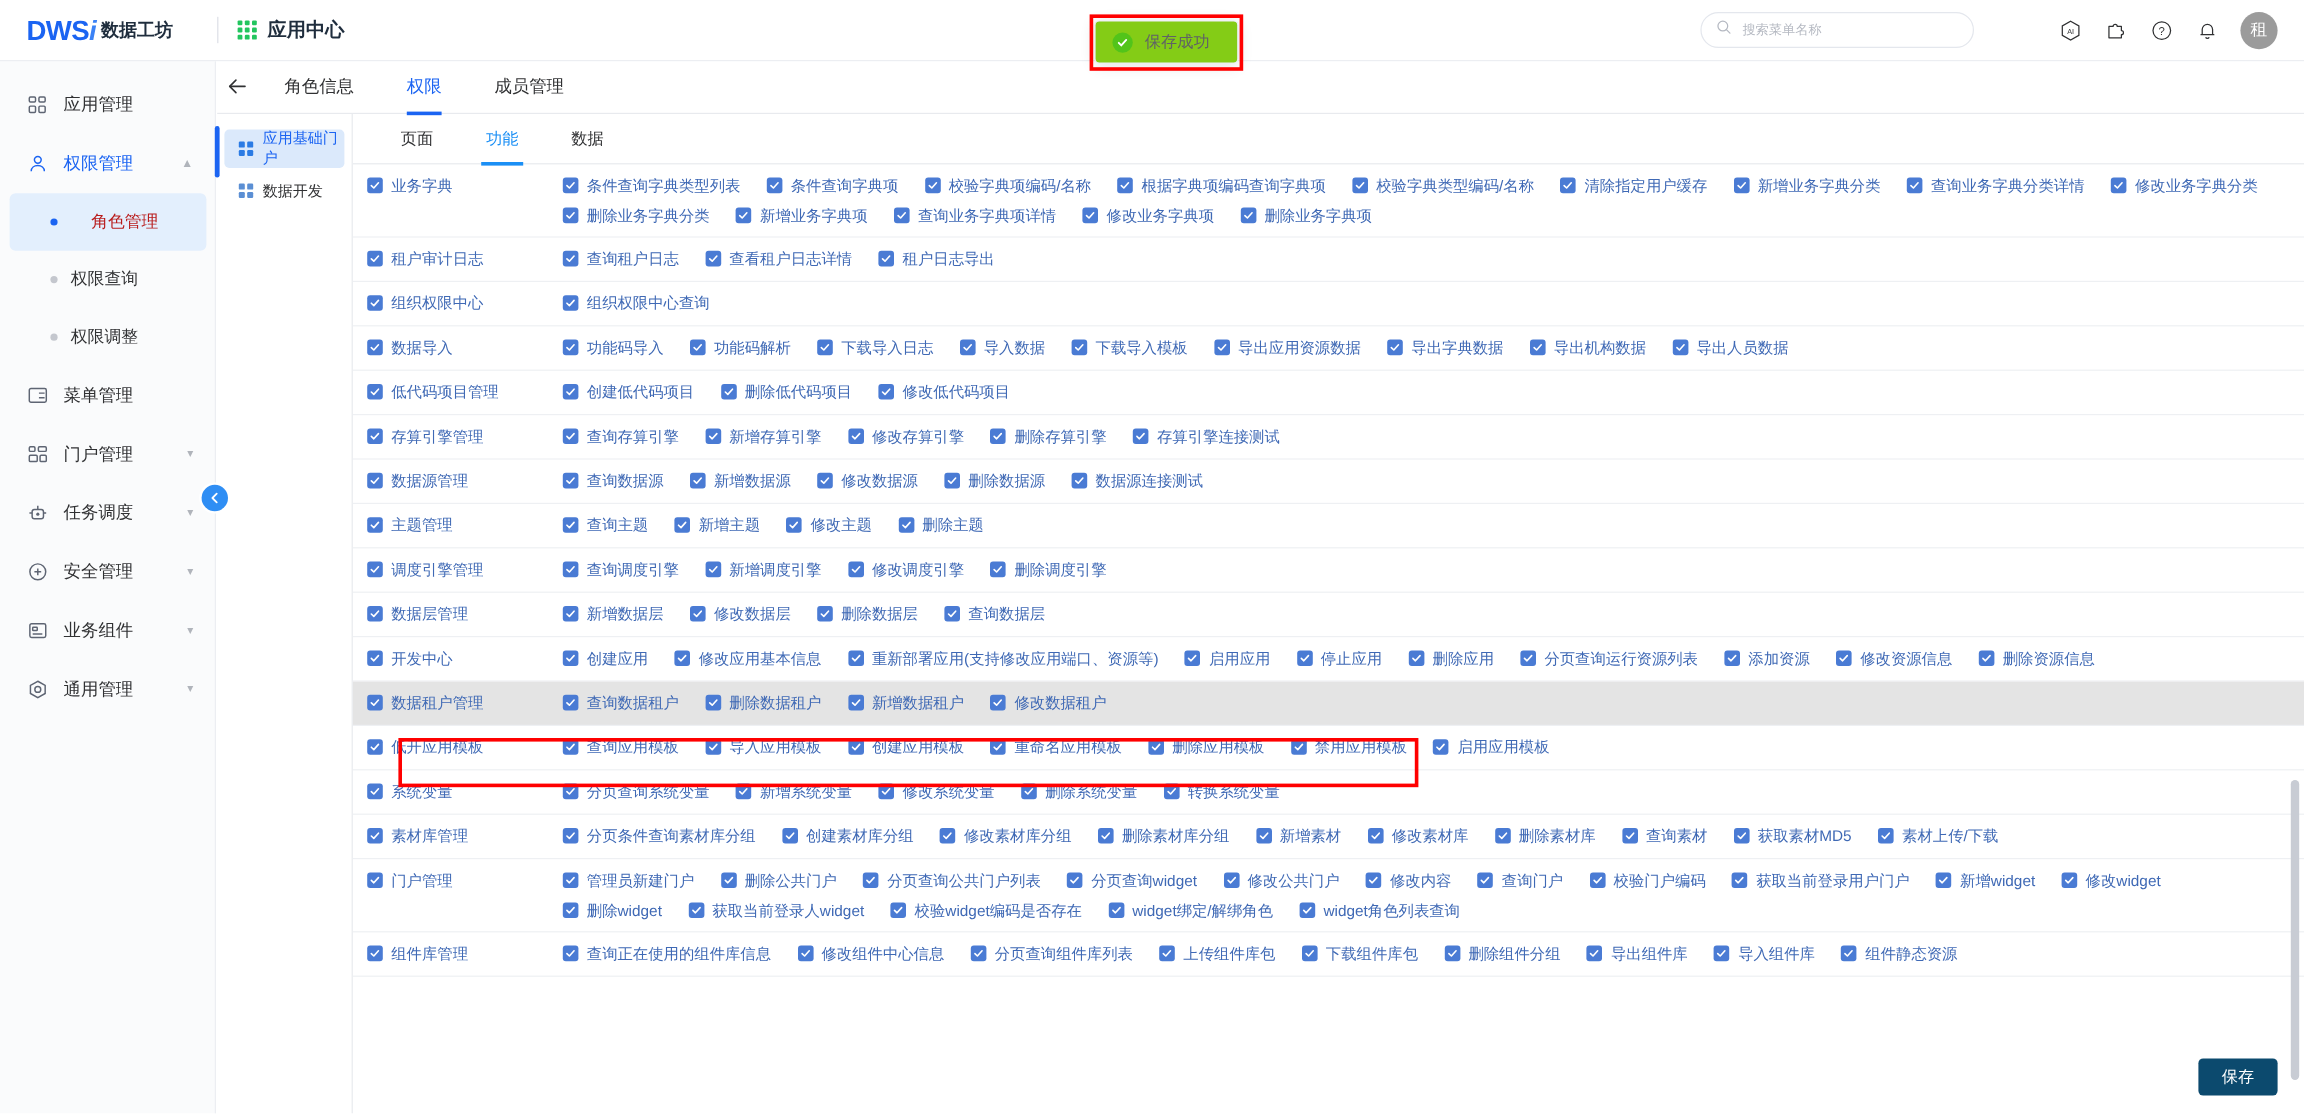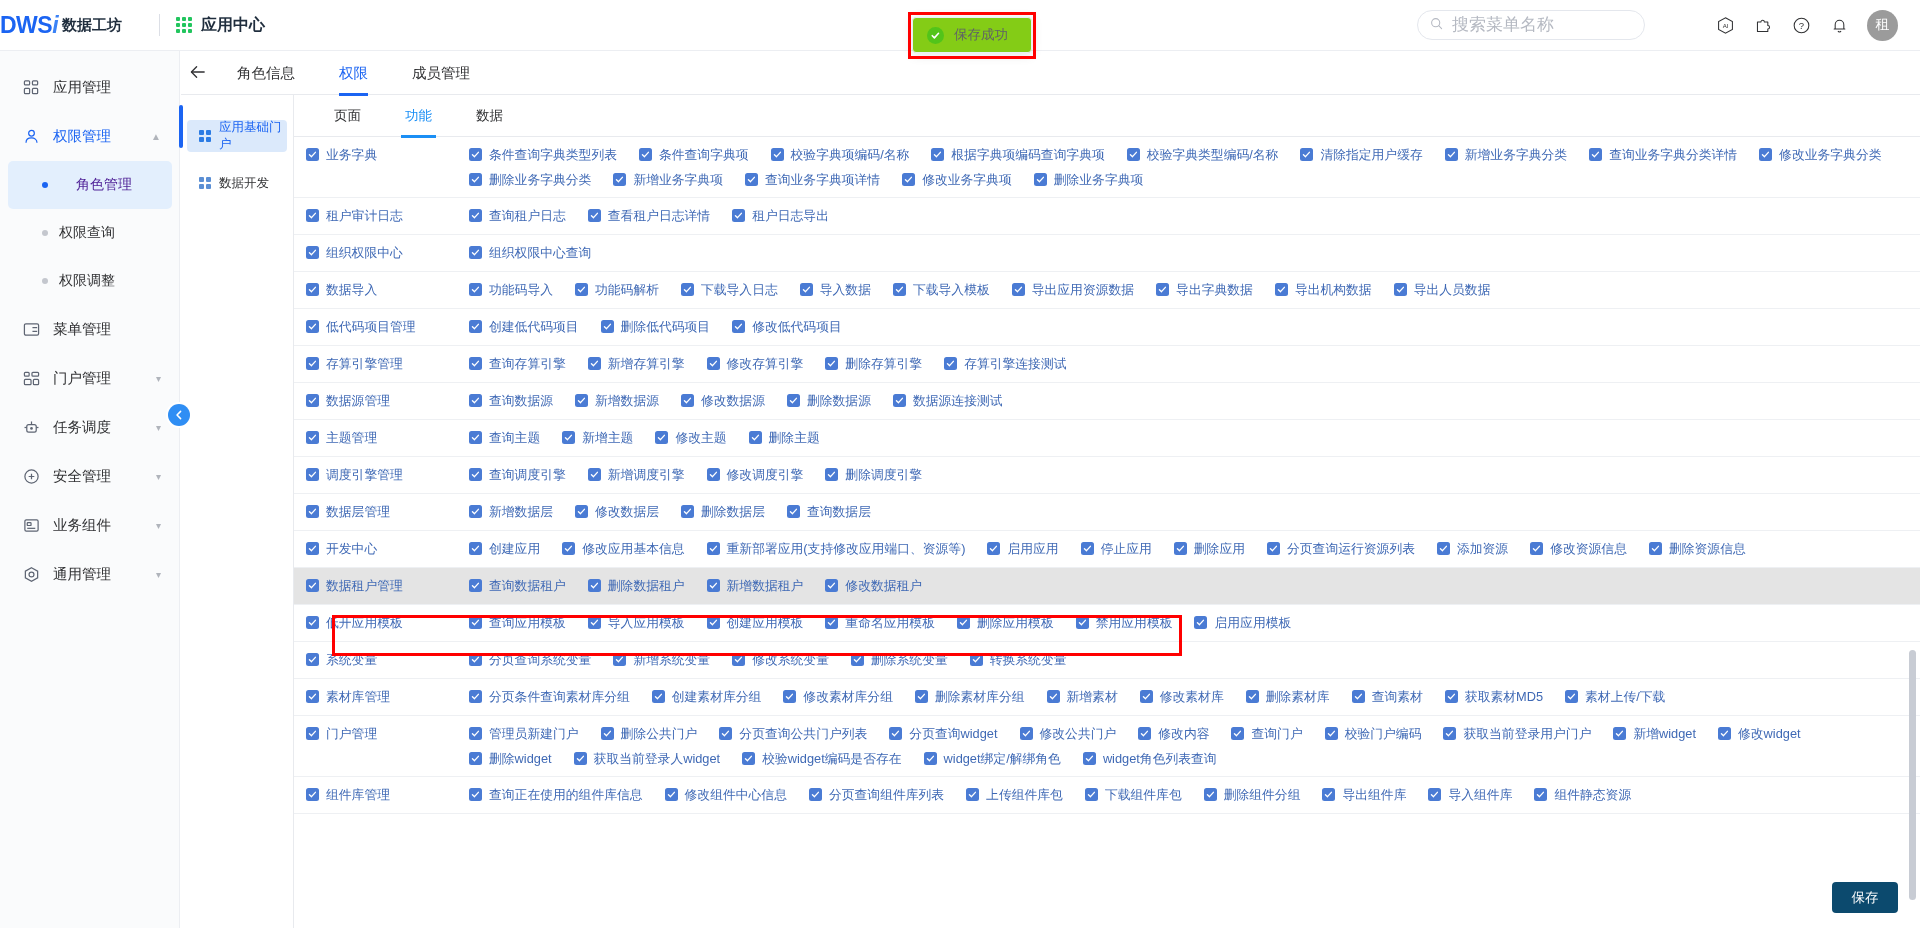--- a/index.html
+++ b/index.html
@@ -16,21 +16,21 @@
   
   .header {
     position: absolute; top: 0; left: 0; width: 1920px; height: 51px;
     background: #ffffff;
     border-bottom: 1px solid #eceef2;
     display: flex; align-items: center;
     z-index: 30;
   }
   .brand {
     display: flex; align-items: center; gap: 2px;
-    width: 155px;
+    margin-left: 22px; width: 155px;
   }
   .brand-logo {
     font-size: 23px; font-weight: 700; color: #1b64f2;
     letter-spacing: -0.5px; font-family: "Liberation Sans", sans-serif;
   }
   .brand-logo .i-italic { color:#3b82f6; font-style: italic; }
   .brand-text {
     font-size: 15px; font-weight: 700; color: #1f2d3d; margin-left: 2px;
   }
   .brand-divider {
@@ -46,21 +46,21 @@
 
   .header-spacer { flex: 1; }
 
   .search-box {
     width: 228px; height: 30px; border: 1px solid #e4e7ed; border-radius: 16px;
     display: flex; align-items: center; padding: 0 12px; gap: 7px;
     background: #fff; margin-right: 70px;
   }
   .search-box .mag { flex: 0 0 auto; }
   .search-box input {
-    border: 0; outline: none; font-size: 17px; color: #909399;
+    border: 0; outline: none; font-size: 11px; color: #909399;
     background: transparent; width: 100%;
     font-family: "Liberation Sans", sans-serif;
   }
   .search-box input::placeholder { color: #b5b9c2; }
 
   .header-icons { display: flex; align-items: center; gap: 18px; margin-right: 22px; }
   .hicon { width: 20px; height: 20px; display: flex; align-items: center; justify-content: center; cursor: pointer; }
   .avatar {
     width: 31px; height: 31px; border-radius: 50%;
     background: #9b9b9b; color: #fff; font-size: 14px;
@@ -84,21 +84,21 @@
   .side-item.active-parent { color: #1b64f2; }
   .side-item.active-parent .sicon svg { stroke: #1b64f2; }
 
   .side-sub {
     height: 48px; display: flex; align-items: center;
     padding-left: 42px; gap: 11px; font-size: 14px; color: #303133;
     cursor: pointer; position: relative;
   }
   .side-sub .dot { width: 6px; height: 6px; border-radius: 50%; background: #c4c7ce; flex:0 0 6px;}
   .side-sub.selected {
-    background: #e3effd; color: #4c1d95; margin: 0 8px 0 8px;
+    background: #e3effd; color: #b91c1c; margin: 0 8px 0 8px;
     padding-left: 34px; border-radius: 5px; width: 164px; gap: 28px;
   }
   .side-sub.selected .dot { background: #1b64f2; }
 
   .sel-bar {
     position: absolute; left: 179px; top: 105px; width: 4px; height: 43px;
     background: #1b64f2; border-radius: 2px; z-index: 25;
   }
   .collapse-btn {
     position: absolute; left: 168px; top: 404px; width: 22px; height: 22px;
@@ -133,21 +133,21 @@
 
   .body-wrap { display: flex; height: 833px; }
 
   .left-panel {
     width: 113px; flex: 0 0 113px; border-right: 1px solid #e8eaee;
     padding-top: 10px; background: #fff;
   }
   .lp-item {
     height: 32px; display: flex; align-items: center; gap: 8px;
     font-size: 12.5px; color: #303133; padding-left: 12px;
-    margin: 15px 6px; border-radius: 4px; cursor: pointer;
+    margin: 3px 6px; border-radius: 4px; cursor: pointer;
   }
   .lp-item.active { background: #dbe9fb; color: #1b64f2; }
   .lp-dots {
     display: grid; grid-template-columns: repeat(2, 5px); grid-template-rows: repeat(2, 5px);
     gap: 2px; flex: 0 0 auto;
   }
   .lp-dots i { width: 5px; height: 5px; background: #5b8fd4; border-radius: 1px; display:block;}
   .lp-item.active .lp-dots i { background: #2b7be4; }
 
   .right-panel { flex: 1; position: relative; overflow: hidden; }

